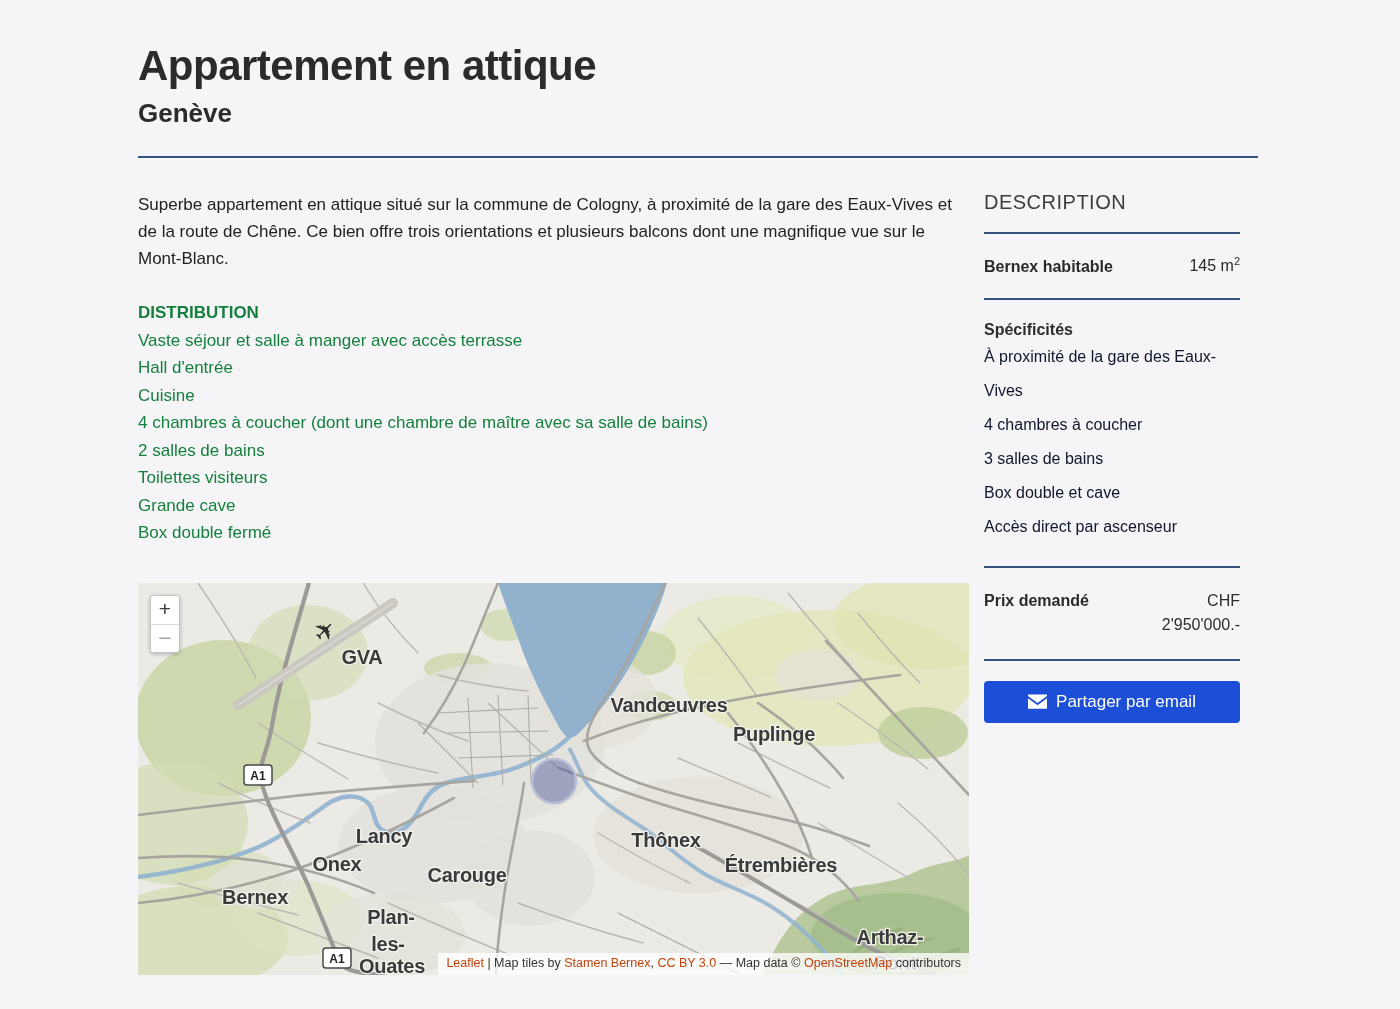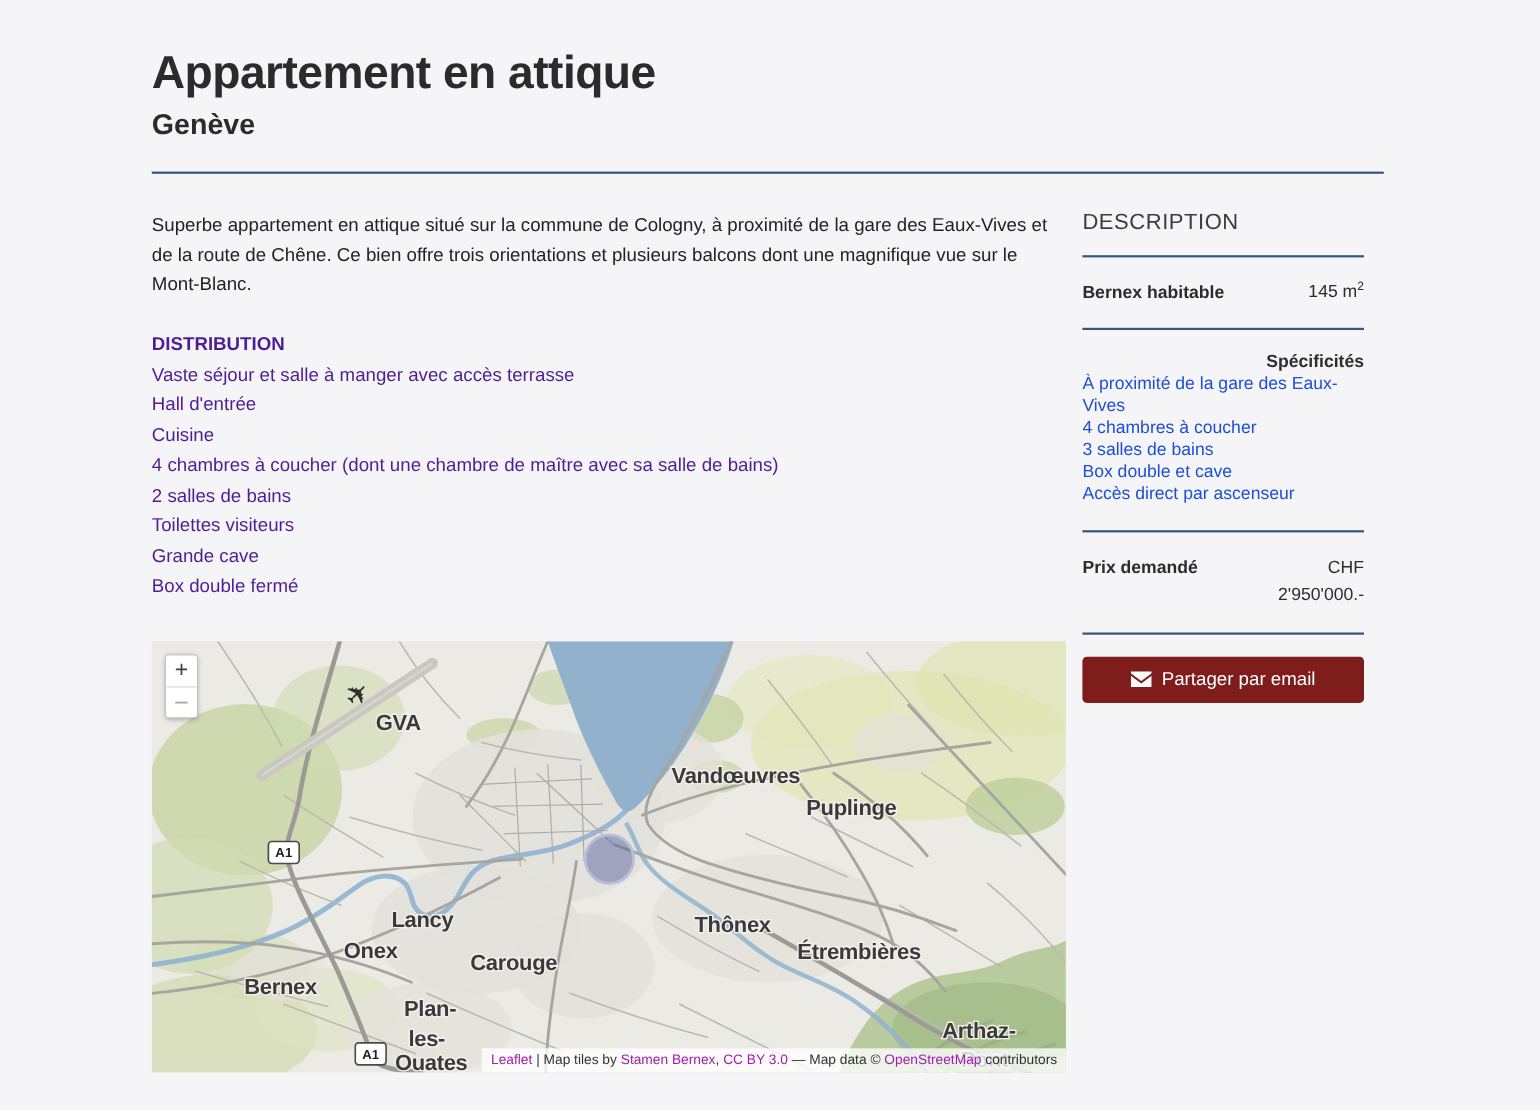--- a/index.html
+++ b/index.html
@@ -11,21 +11,21 @@
   }
   .container { position: absolute; left: 138px; top: 12px; width: 1120px; }
   header { padding-top: 31px; }
   .title { font-size: 42px; font-weight: 600; letter-spacing: -0.5px; color:#2b2b2b; line-height: 1.1; }
   .subtitle { font-size: 26px; font-weight: 600; color:#2b2b2b; margin-top: 9px; }
   .rule { border: none; border-top: 2px solid #33557f; margin-top: 27px; }
 
   .content { display: flex; margin-top: 33px; align-items: flex-start; }
   .main-col { width: 831px; flex: none; }
   .intro { font-size: 17px; line-height: 27px; color:#222; }
-  .distribution { margin-top: 27px; font-size: 17px; line-height: 27.5px; color:#4c1d95; }
+  .distribution { margin-top: 27px; font-size: 17px; line-height: 27.5px; color:#15803d; }
   .dist-heading { font-weight: 700; }
 
   
   .map-wrap { margin-top: 36px; }
   .map {
     position: relative; width: 831px; height: 392px;
     background: #eceae4; overflow: hidden; cursor: grab;
   }
   .map svg { position:absolute; left:0; top:0; display:block; }
   .map-label {
@@ -47,39 +47,39 @@
     text-align: center; font-size: 21px; color: #3e3e3e;
     text-decoration: none; background:#fff; user-select:none;
   }
   .zoom-btn.out { border-top: 1px solid #d9d9d9; color: #a9a9a9; font-size: 23px; }
   .attribution {
     position: absolute; right: 0; bottom: 0; z-index: 6;
     background: rgba(255,255,255,0.78);
     font-size: 12.5px; line-height: 15px; color: #333;
     padding: 3px 8px 4px 8px; white-space: nowrap;
   }
-  .attribution a { color: #a21caf; text-decoration: none; cursor: pointer; }
+  .attribution a { color: #c2410c; text-decoration: none; cursor: pointer; }
 
   
   .sidebar { width: 256px; margin-left: 15px; flex: none; }
   .sb-heading { font-size: 20px; font-weight: 400; color: #3c3c3c; letter-spacing: 0.5px; }
   .sb-rule { border: none; border-top: 2px solid #33557f; }
   .sb-rule.r1 { margin-top: 18px; }
   .sb-section { padding: 21px 0 22px 0; }
   .sb-row { display: flex; justify-content: space-between; align-items: baseline; font-size: 16px; }
   .sb-label { font-weight: 700; color:#2b2b2b; }
   .sb-value { color:#2b2b2b; }
   .sb-value sup { font-size: 11px; }
-  .specs-heading { font-weight: 700; font-size: 16px; margin-bottom: 1px; text-align: right; }
+  .specs-heading { font-weight: 700; font-size: 16px; margin-bottom: 1px; }
   .specs-list .list-item, .dist-list .list-item { font-weight: 400; }
-  .specs-list { font-size: 16px; line-height: 20px; color:#1d4ed8; }
+  .specs-list { font-size: 16px; line-height: 34px; color:#0f172a; }
   .price-value { text-align: right; font-size: 16px; line-height: 24px; }
   .share-btn {
     margin-top: 20px; width: 100%; height: 42px;
-    background: #7f1d1d; border: none; border-radius: 4px;
+    background: #1d4ed8; border: none; border-radius: 4px;
     color: #fff; font-size: 17px; font-family: "Liberation Sans", sans-serif;
     display: flex; align-items: center; justify-content: center; gap: 9px;
     cursor: pointer;
   }
   .share-btn svg { display:block; }
 </style>
 </head>
 <body>
 
 <div class="page">

